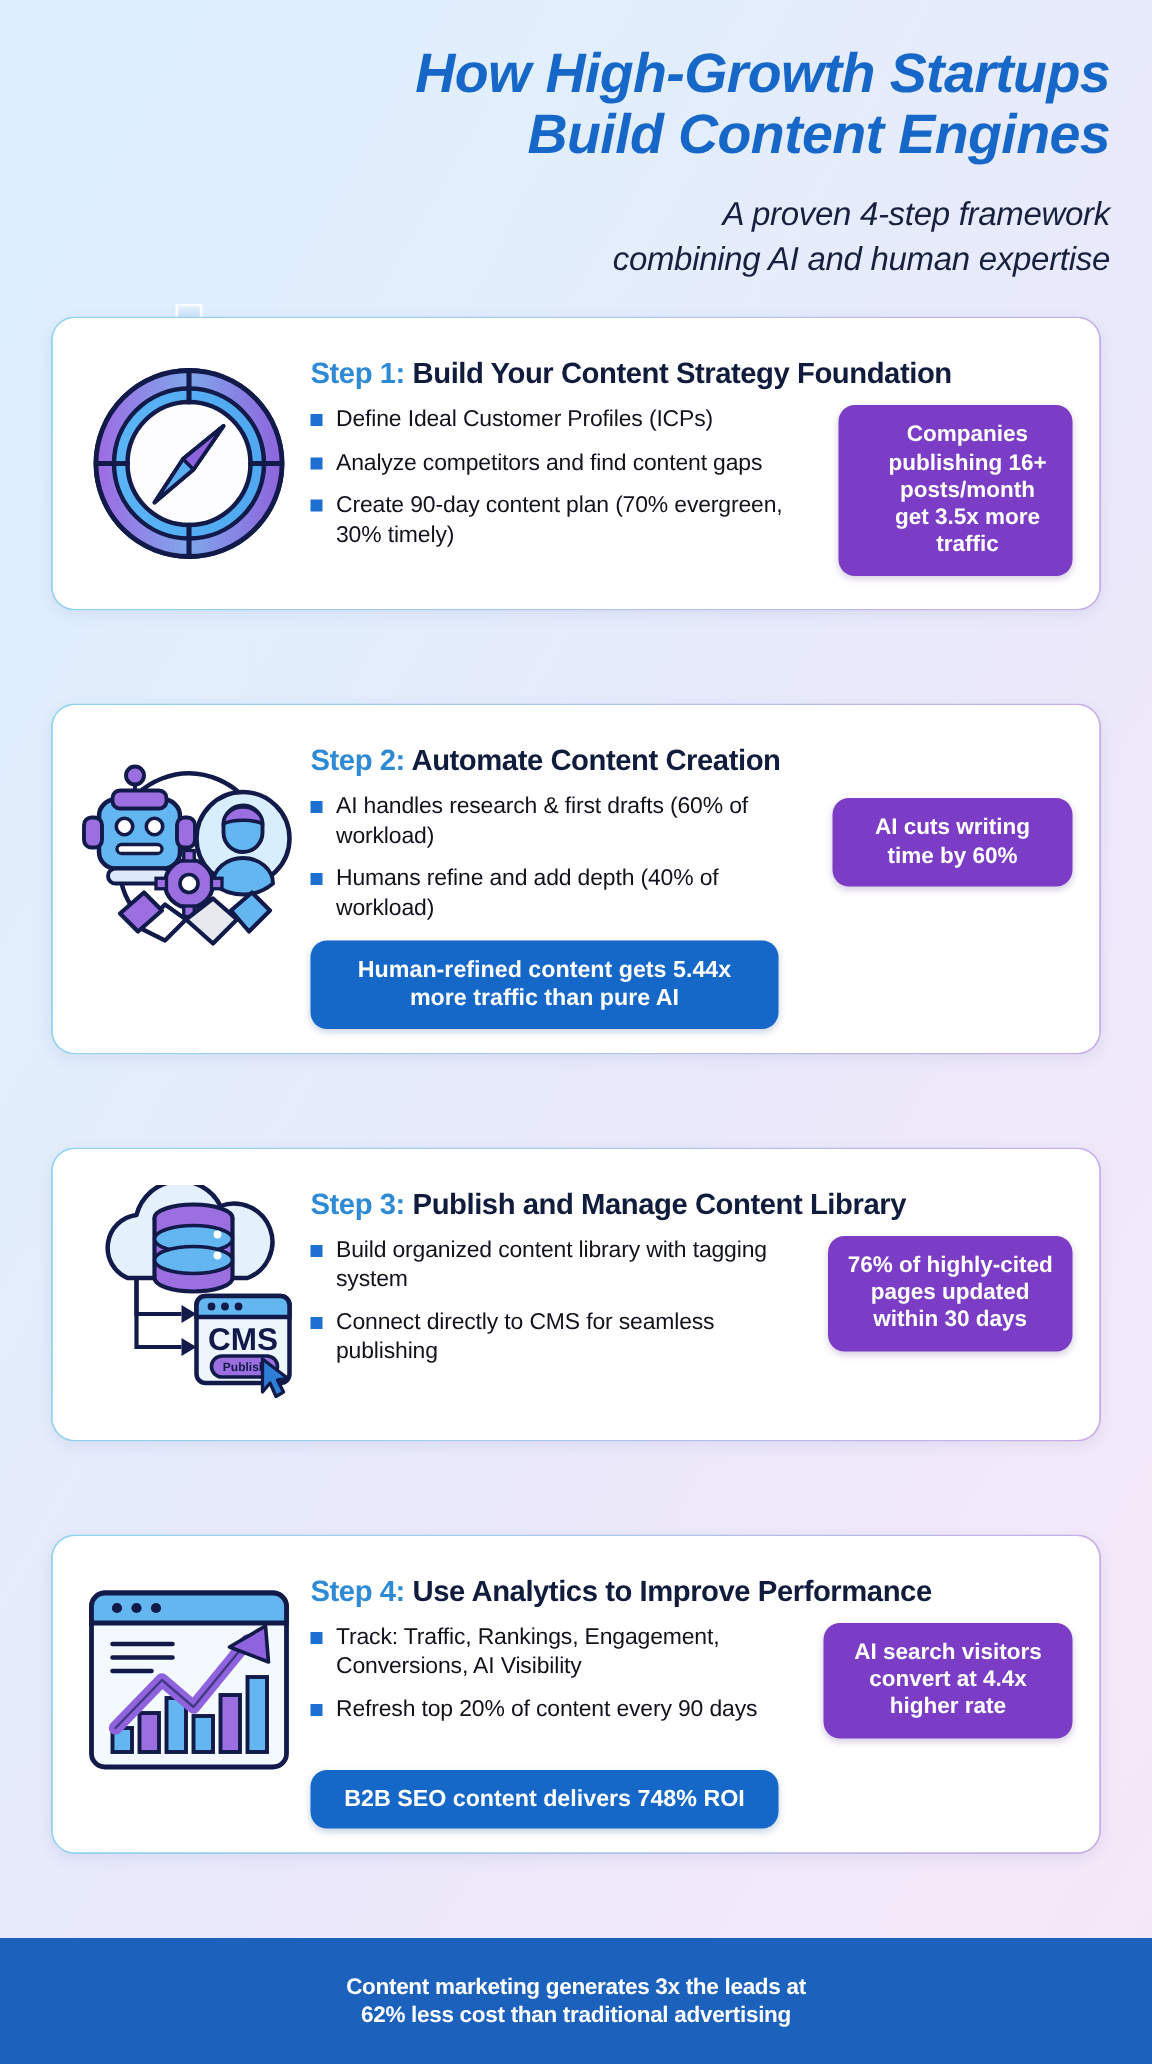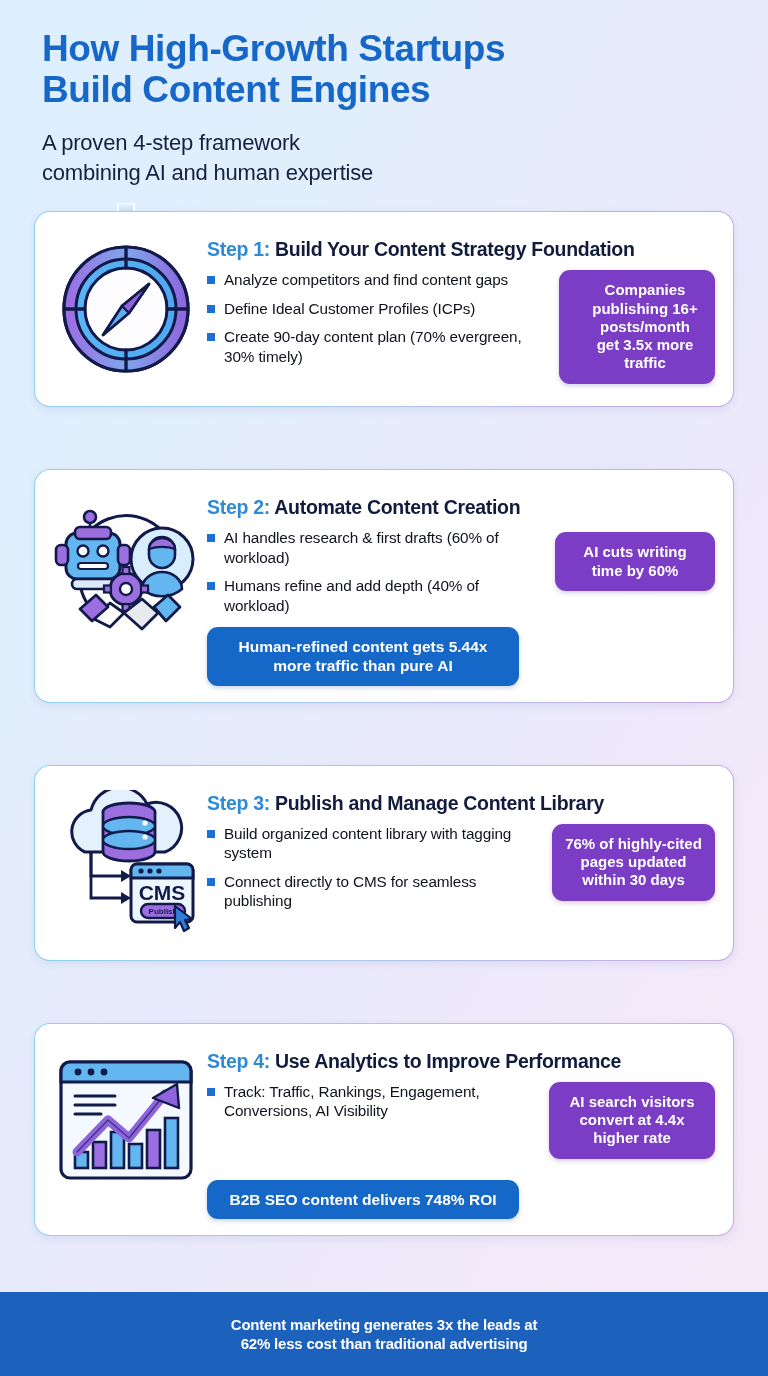--- a/index.html
+++ b/index.html
@@ -4,21 +4,21 @@
 <style>
   * { margin:0; padding:0; box-sizing:border-box; }
   html,body{ width:768px; height:1376px; }
   body{
     font-family:"Liberation Sans", sans-serif;
     background:linear-gradient(120deg,#dcefff 0%,#e2eefc 28%,#eae9fb 58%,#f2e9fa 80%,#f4e8f8 100%);
     position:relative; overflow:hidden;
   }
 
   
-  .header{ padding:28px 42px 0; text-align:left; }
+  .header{ padding:28px 28px 0; text-align:right;font-style:italic; }
   .title{
     font-size:37px; font-weight:bold; color:#1667c8; line-height:1.12;
     letter-spacing:-.4px;
   }
   .title .l2{ display:block; }
   .subtitle{
     margin-top:17px; font-size:22px; color:#17203f; line-height:1.35;
     letter-spacing:-.2px;
   }
   .subtitle .s2{ display:block; }
@@ -150,25 +150,25 @@
     </div>
     <div class="card-body">
       <div class="step-head">
         <span class="num">Step 1:</span>
         <span>Build Your Content Strategy Foundation</span>
       </div>
       <div class="cols">
         <div class="bullets">
           <div class="bullet">
             <span class="sq"></span>
+            <span>Define Ideal Customer Profiles (ICPs)</span>
+          </div>
+          <div class="bullet">
+            <span class="sq"></span>
             <span>Analyze competitors and find content gaps</span>
-          </div>
-          <div class="bullet">
-            <span class="sq"></span>
-            <span>Define Ideal Customer Profiles (ICPs)</span>
           </div>
           <div class="bullet">
             <span class="sq"></span>
             <span>Create 90-day content plan (70% evergreen, 30% timely)</span>
           </div>
         </div>
         <div class="badge w1">Companies publishing 16+ posts/month get 3.5x more traffic</div>
       </div>
     </div>
   </div>
@@ -336,20 +336,24 @@
       <div class="step-head">
         <span class="num">Step 4:</span>
         <span>Use Analytics to Improve Performance</span>
       </div>
       <div class="cols">
         <div class="bullets">
           <div class="bullet">
             <span class="sq"></span>
             <span>Track: Traffic, Rankings, Engagement, Conversions, AI Visibility</span>
           </div>
+          <div class="bullet">
+            <span class="sq"></span>
+            <span>Refresh top 20% of content every 90 days</span>
+          </div>
         </div>
         <div class="badge w4">AI search visitors convert at 4.4x higher rate</div>
       </div>
       <div class="banner b4">B2B SEO content delivers 748% ROI</div>
     </div>
   </div>
 
 </div>
 
 <div class="footer">

